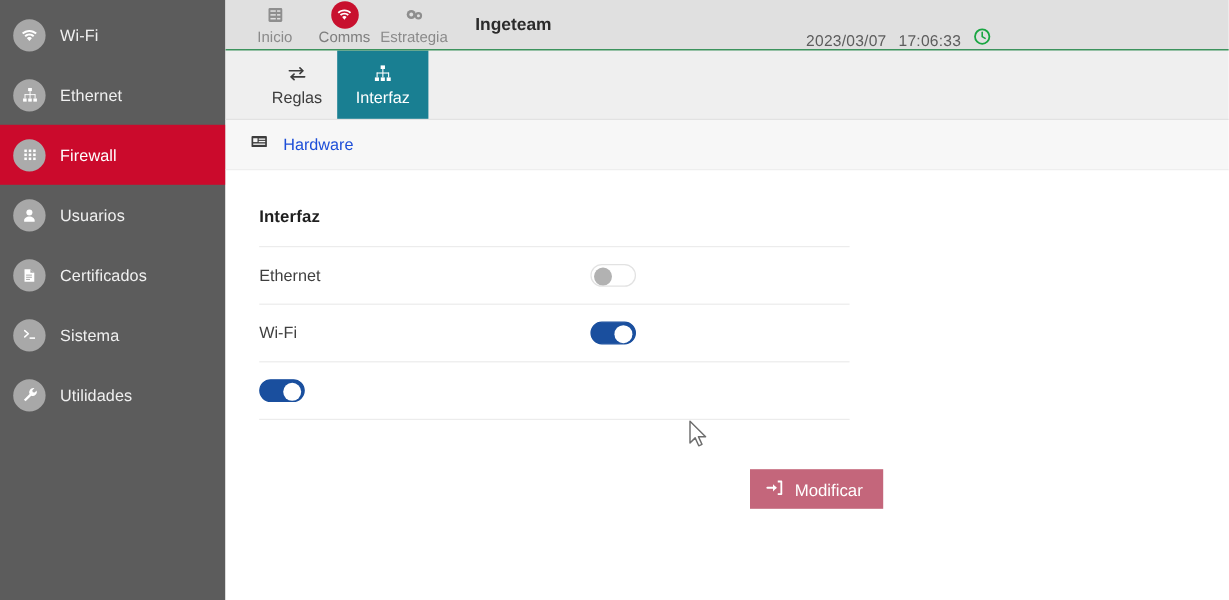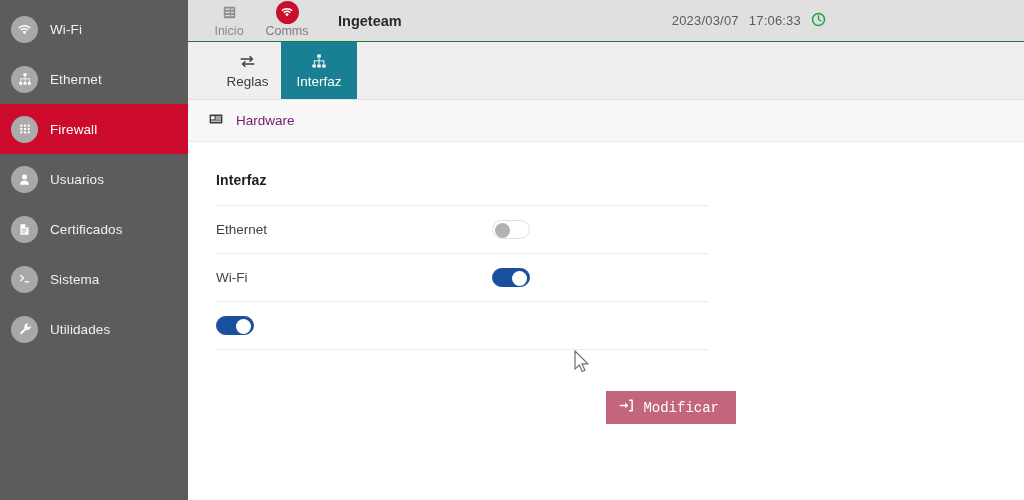--- a/index.html
+++ b/index.html
@@ -83,21 +83,21 @@
     width: 23px; height: 23px; border-radius: 50%;
     background: #c8102e;
     display:flex; align-items:center; justify-content:center;
   }
   .site-title {
     display: flex; align-items: center;
     margin-left: 22px;
     font-size: 14.5px; font-weight: bold; color: #2b2b2b;
   }
   .clock-area {
-    margin-left: auto; display: flex; align-items: center; gap: 10px;
+    margin-left: auto; display: flex; align-items: flex-end; gap: 10px;
     padding-right: 198px;
     font-size: 13px; color: #5d5d5d;
   }
   .clock-date { letter-spacing: 0.2px; }
   .clock-time { letter-spacing: 0.2px; }
 
   
   .tabsbar {
     height: 58px;
     background: #efefef;
@@ -117,21 +117,21 @@
   .tab.active .tab-label { color: #ffffff; }
 
   
   .crumbbar {
     height: 42px;
     background: #f7f7f7;
     border-bottom: 1px solid #ececec;
     display: flex; align-items: center;
     padding-left: 20px; gap: 12px;
   }
-  .crumb-label { font-size: 13.5px; color: #701a75; }
+  .crumb-label { font-size: 13.5px; color: #1d4ed8; }
 
   
   .content { flex: 1 1 auto; background: #ffffff; position: relative; padding: 0 0 0 0; }
   .panel { width: 520px; margin-left: 28px; padding-top: 30px; }
   .panel-title {
     font-size: 14px; font-weight: bold; color: #1f1f1f;
     padding: 0 0 17px 0;
     letter-spacing: 0.1px;
   }
   .divider { height: 1px; background: #ececec; width: 492px; }
@@ -155,21 +155,21 @@
   .toggle.on .knob { left: auto; right: 2px; background: #ffffff; }
 
   .actions { width: 520px; margin-left: 28px; padding-top: 41px; display:flex; justify-content:flex-end; padding-right: 0; }
   .btn-modify {
     background: #c4667b;
     color: #ffffff;
     border: none;
     height: 33px;
     padding: 0 17px 0 13px;
     font-size: 14px;
-    font-family: Liberation Mono, monospace;
+    font-family: Liberation Sans, sans-serif;
     display: flex; align-items: center; gap: 9px;
     cursor: pointer;
   }
 
   
   .cursor { position: absolute; left: 386px; top: 208px; pointer-events: none; }
 </style>
 </head>
 <body>
 
@@ -295,20 +295,33 @@
           <span class="tn-icon">
             <span class="comms-badge">
               <svg width="14" height="14" viewBox="0 0 16 16">
                   <path d="M8 3.4c-2.5 0-4.8 1-6.4 2.5l1.2 1.3C4.2 5.9 6 5.1 8 5.1s3.8.8 5.2 2.1l1.2-1.3C12.8 4.4 10.5 3.4 8 3.4zm0 3c-1.7 0-3.2.7-4.3 1.7l1.2 1.3C5.7 8.6 6.8 8.1 8 8.1s2.3.5 3.1 1.3l1.2-1.3c-1.1-1-2.6-1.7-4.3-1.7zm0 3.1c-.9 0-1.6.4-2.1 1L8 13l2.1-2.5c-.5-.6-1.2-1-2.1-1z" fill="#ffffff"></path>
                 </svg>
             </span>
           </span>
           <span class="tn-label">Comms</span>
         </div>
 
+        <div class="top-nav-item">
+          <span class="tn-icon">
+            <svg width="17" height="17" viewBox="0 0 16 16">
+                <g fill="#8e8e8e">
+                  <circle cx="5.4" cy="7.6" r="3.6"></circle>
+                  <circle cx="11" cy="8.6" r="2.9"></circle>
+                </g>
+                <circle cx="5.4" cy="7.6" r="1.5" fill="#e0e0e0"></circle>
+                <circle cx="11" cy="8.6" r="1.2" fill="#e0e0e0"></circle>
+              </svg>
+          </span>
+          <span class="tn-label">Estrategia</span>
+        </div>
 
       </div>
 
       <div class="site-title">Ingeteam</div>
 
       <div class="clock-area">
         <span class="clock-date">2023/03/07</span>
         <span class="clock-time">17:06:33</span>
         <span>
           <svg width="15" height="15" viewBox="0 0 16 16">

